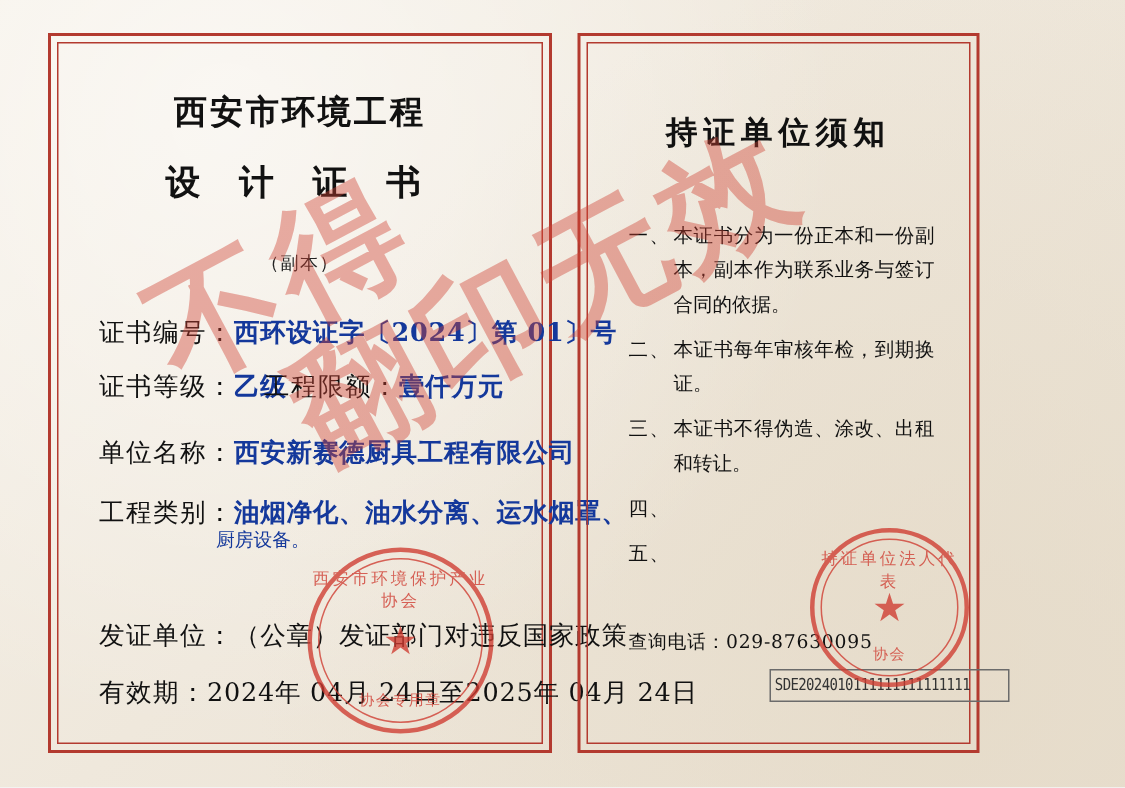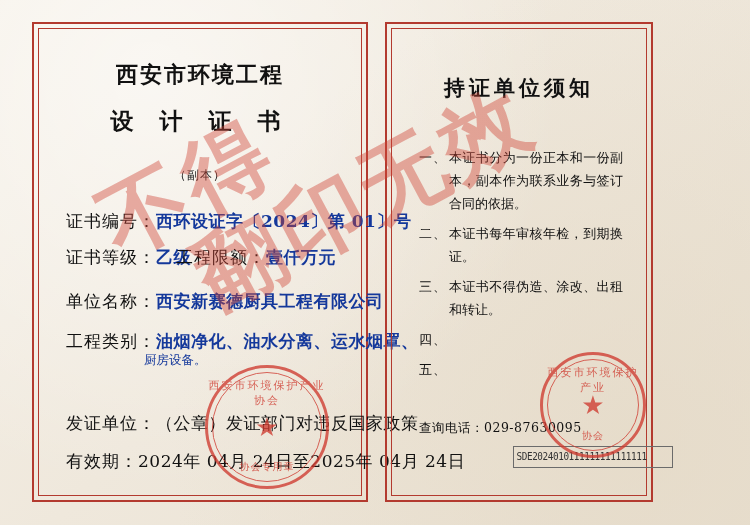--- a/index.html
+++ b/index.html
@@ -340,21 +340,21 @@
 
   <div class="stamp" id="stamp-left">
     <div class="ring"></div>
     <div class="arc-text">西安市环境保护产业协会</div>
     <div class="star">★</div>
     <div class="bottom-text">协会专用章</div>
   </div>
 
   <div class="stamp" id="stamp-right">
     <div class="ring"></div>
-    <div class="arc-text">西安市环境保护产业</div>
+    <div class="arc-text">持证单位法人代表</div>
     <div class="star">★</div>
     <div class="bottom-text">协会</div>
   </div>
 
   <div class="watermark">
     <div class="wm-line1">不得</div>
     <div class="wm-line2">翻印无效</div>
   </div>
 
 </div>

